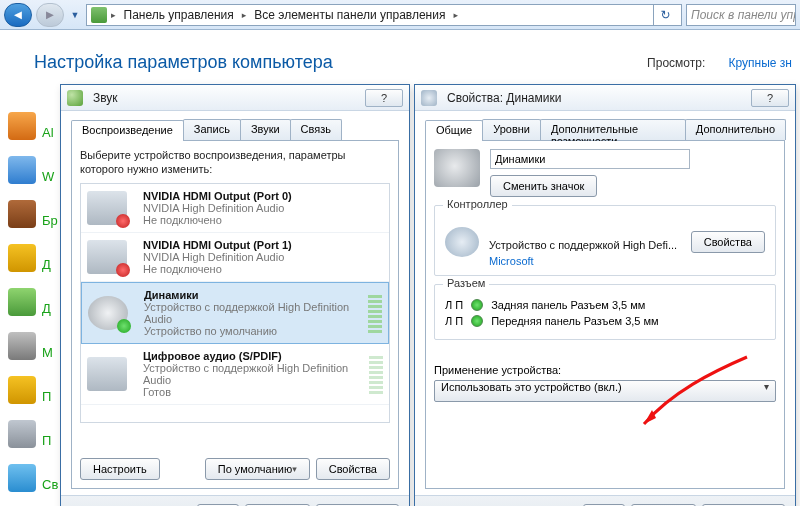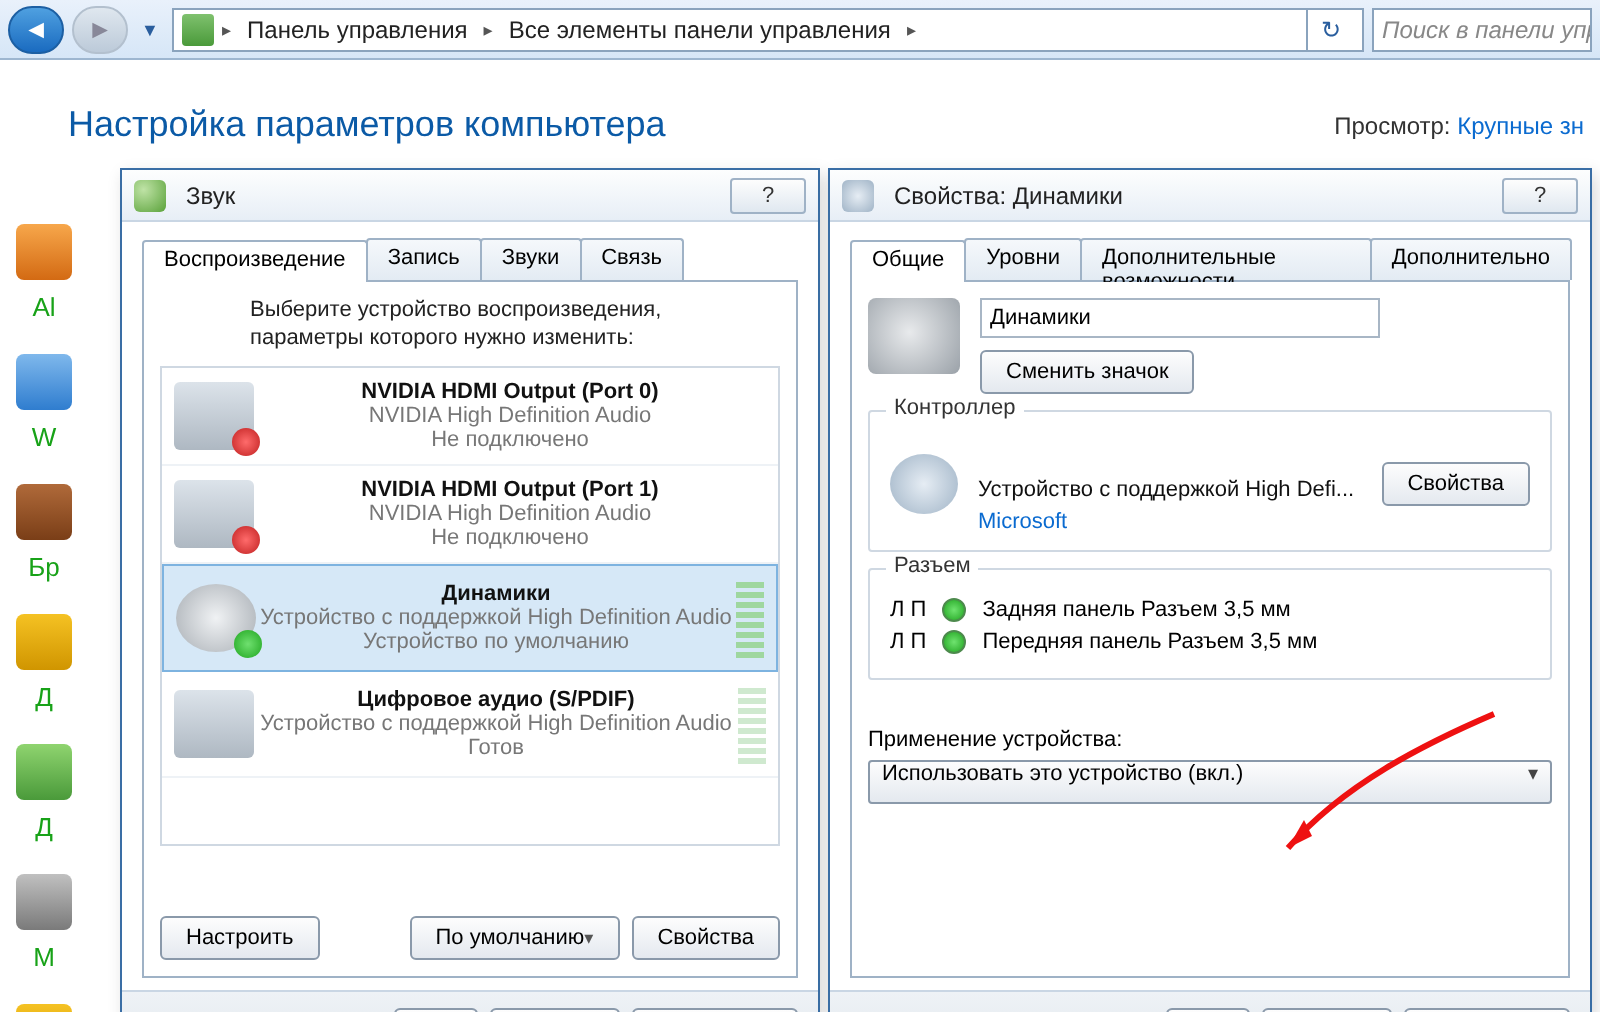--- a/index.html
+++ b/index.html
@@ -15,25 +15,25 @@
 .addr .crumb { color: #222; padding: 0 4px; }
 .addr .sep { color: #555; font-size: 9px; }
 .addr .spacer { flex:1; }
 .addr-refresh { width:24px;height:22px;border-left:1px solid #8aa3bd;display:flex;align-items:center;justify-content:center;color:#2a5e9e;}
 .searchbox { width: 110px; height: 22px; background: #fff; border: 1px solid #8aa3bd; display: flex; align-items: center; padding: 0 4px; color: #888; font-style: italic; overflow:hidden; white-space:nowrap;}
 
 .page { padding: 22px 18px 0 18px; }
 .page-title { color: #0b5aa6; font-size: 18px; font-weight: 400; margin-left: 16px; }
 .view-row { position: absolute; right: 8px; top: 56px; font-size: 12px; }
 .view-row .lbl { color: #333; }
-.view-row a { color: #0b6bd0; text-decoration: none; }
+.view-row a { color: #0b6bd0; text-decoration: none; margin-left: 20px; }
 
 
 .bg-items { position: absolute; left: 8px; top: 112px; display: flex; flex-direction: column; gap: 16px; }
-.bg-item { display: flex; align-items: center; gap: 6px; flex-direction: column; }
+.bg-item { display: flex; align-items: flex-end; gap: 6px; }
 .bg-item .ic { width: 28px; height: 28px; border-radius: 4px; }
 .bg-item a { color: #18a218; font-size: 13px; text-decoration: none; }
 .ic1{background:linear-gradient(#f7a74b,#d36a13);} .ic2{background:linear-gradient(#7fb8ec,#2f7dcf);}
 .ic3{background:linear-gradient(#b06a3a,#7a3e17);} .ic4{background:linear-gradient(#f5c223,#d09500);}
 .ic5{background:linear-gradient(#8fd46f,#4a9a3a);} .ic6{background:linear-gradient(#c0c0c0,#7a7a7a);}
 .ic7{background:linear-gradient(#f5c223,#d09500);} .ic8{background:linear-gradient(#c0c7d0,#8a919a);}
 .ic9{background:linear-gradient(#6fc0ef,#2a8dd0);}
 
 
 .dialog { position: absolute; background: #fff; border: 1px solid #3a6ea5; box-shadow: 2px 3px 8px rgba(0,0,0,.15); }
@@ -45,23 +45,23 @@
 
 .tabs { display: flex; height: 22px; border-bottom: 1px solid #9fb2c6; }
 .tab { padding: 3px 10px; border: 1px solid #9fb2c6; border-bottom: none; background: linear-gradient(#f5f8fb,#e3ebf3); margin-right: -1px; font-size: 11px; border-radius: 2px 2px 0 0; cursor: default;}
 .tab.active { background: #fff; position: relative; top: 1px; }
 
 .tabpane { border: 1px solid #9fb2c6; border-top: none; background: #fff; padding: 8px; }
 
 
 #dlg-sound { left: 60px; top: 84px; width: 350px; }
 #dlg-sound .tabpane { height: 348px; position: relative; }
-.instr { font-size: 11px; color: #222; margin-bottom: 6px; line-height: 1.25; margin-left: 45px; }
+.instr { font-size: 11px; color: #222; margin-bottom: 6px; line-height: 1.25; }
 .devlist { border: 1px solid #cfd8e2; height: 240px; overflow: hidden; }
-.dev { display: flex; gap: 0; padding: 6px 6px; border-bottom: 1px solid #eef2f6; align-items:center;text-align:center;}
+.dev { display: flex; gap: 16px; padding: 6px 6px; border-bottom: 1px solid #eef2f6; align-items:center;}
 .dev.sel { background: #d6e8f7; border: 1px solid #7db3e0; }
 .dev .dico { width: 40px; height: 34px; background: linear-gradient(#dce3ea,#aeb8c2); border-radius: 3px; position: relative; flex-shrink:0;}
 .dev .dico.spk { background: radial-gradient(circle at 50% 50%, #f0f2f4, #a8aeb4); border-radius: 50%; }
 .dev .dico .badge { position:absolute; bottom:-3px; right:-3px; width:14px;height:14px;border-radius:50%; }
 .badge.red{background:radial-gradient(circle,#ff6b6b,#c02020);} .badge.green{background:radial-gradient(circle,#6fe06f,#1fa51f);}
 .dev .dtxt { flex: 1; font-size: 11px; }
 .dev .dtxt .dname { font-weight: 600; color: #111; }
 .dev .dtxt .dsub { color: #777; }
 .dev .meter { width: 14px; height: 40px; display:flex;flex-direction:column-reverse;gap:2px; }
 .dev .meter span{height:3px;background:#cfe9cf;}

